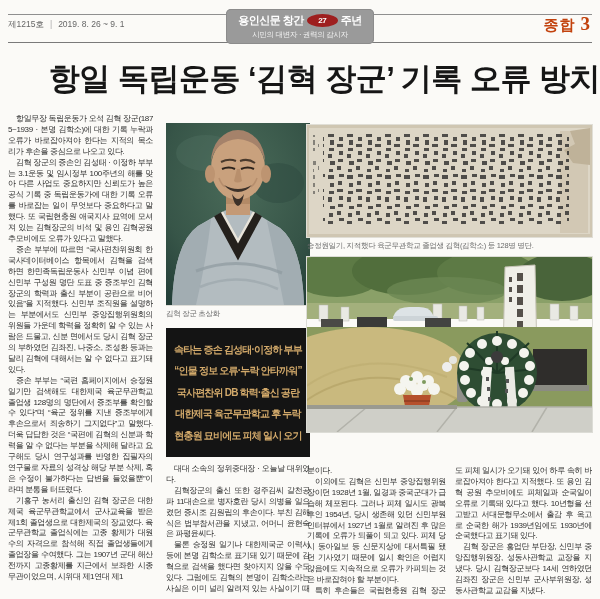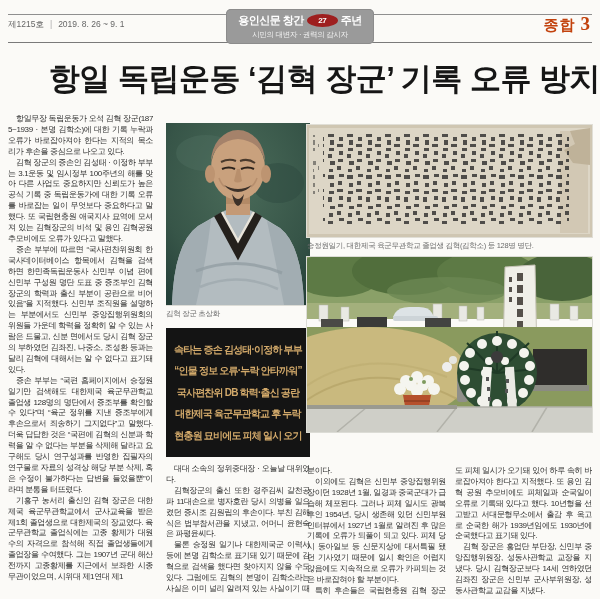--- a/index.html
+++ b/index.html
@@ -169,21 +169,21 @@
           </g>
         </pattern>
       </defs>
       <rect width="285" height="112" fill="#cfc6b2"></rect>
       <rect x="2" y="3" width="281" height="106" fill="#ddd6c6"></rect>
       <rect x="253" y="6" width="28" height="102" fill="#c8bda6" opacity=".55"></rect>
       <path d="M283,3 l-20,3 5,13 -11,6 9,13 17,2 z" fill="#bfb299"></path>
       <rect x="16" y="8" width="246" height="97" fill="url(#cal)" opacity=".8"></rect>
       <rect x="6" y="10" width="6" height="60" fill="url(#cal)" opacity=".5"></rect>
     </svg>
-    <figcaption class="caption">승정원일기, 대한제국 육군무관학교 졸업생 김혁(김학소) 등 128명 명단.</figcaption>
+    <figcaption class="caption">승정원일기, 지적했다 육군무관학교 졸업생 김혁(김학소) 등 128명 명단.</figcaption>
   </figure>
 
   <figure class="grave-figure" style="margin:0">
     <svg class="grave-img" viewBox="0 0 285 175" aria-hidden="true">
       <rect width="285" height="60" fill="#8aa068"></rect>
       <ellipse cx="30" cy="18" rx="45" ry="22" fill="#5d7a45"></ellipse>
       <ellipse cx="100" cy="14" rx="55" ry="24" fill="#516e3c"></ellipse>
       <ellipse cx="180" cy="16" rx="50" ry="22" fill="#5d7a45"></ellipse>
       <ellipse cx="255" cy="20" rx="45" ry="24" fill="#49643a"></ellipse>
       <ellipse cx="140" cy="34" rx="60" ry="14" fill="#6b8752" opacity=".8"></ellipse>

